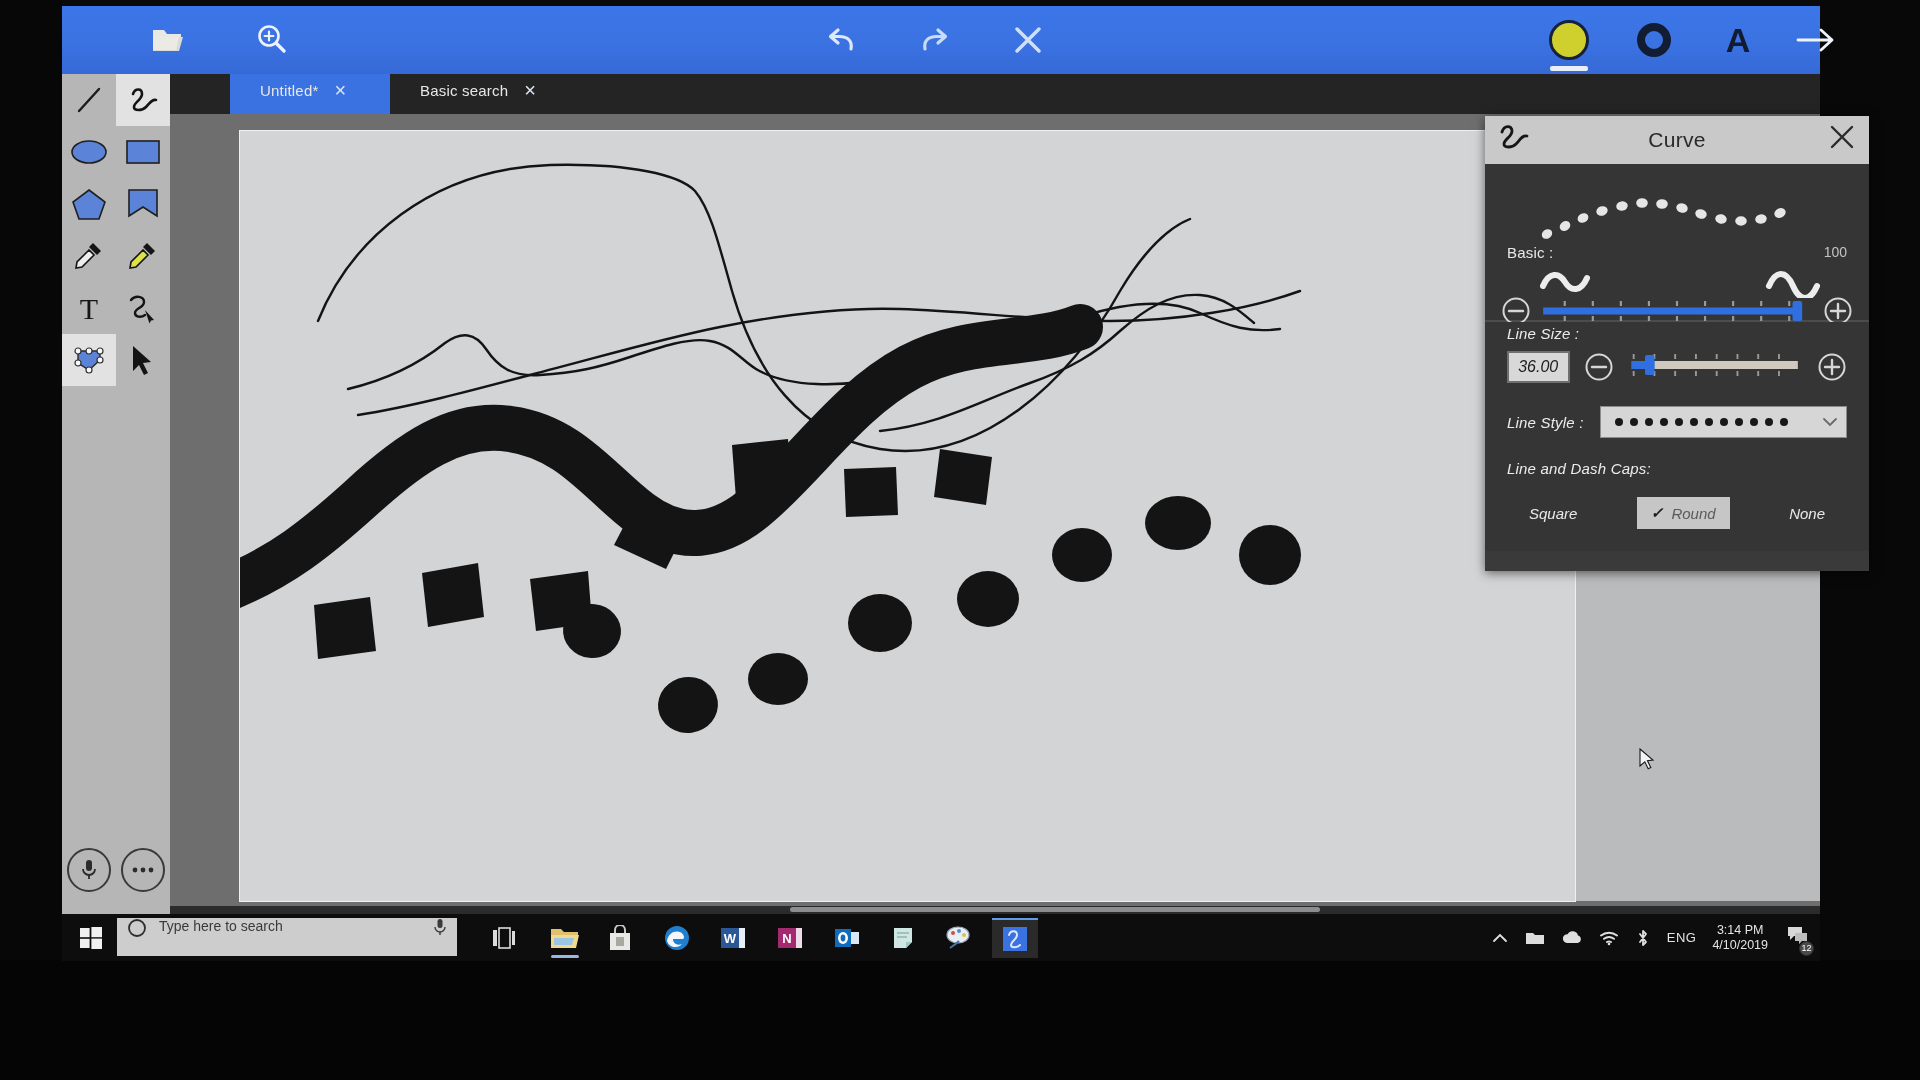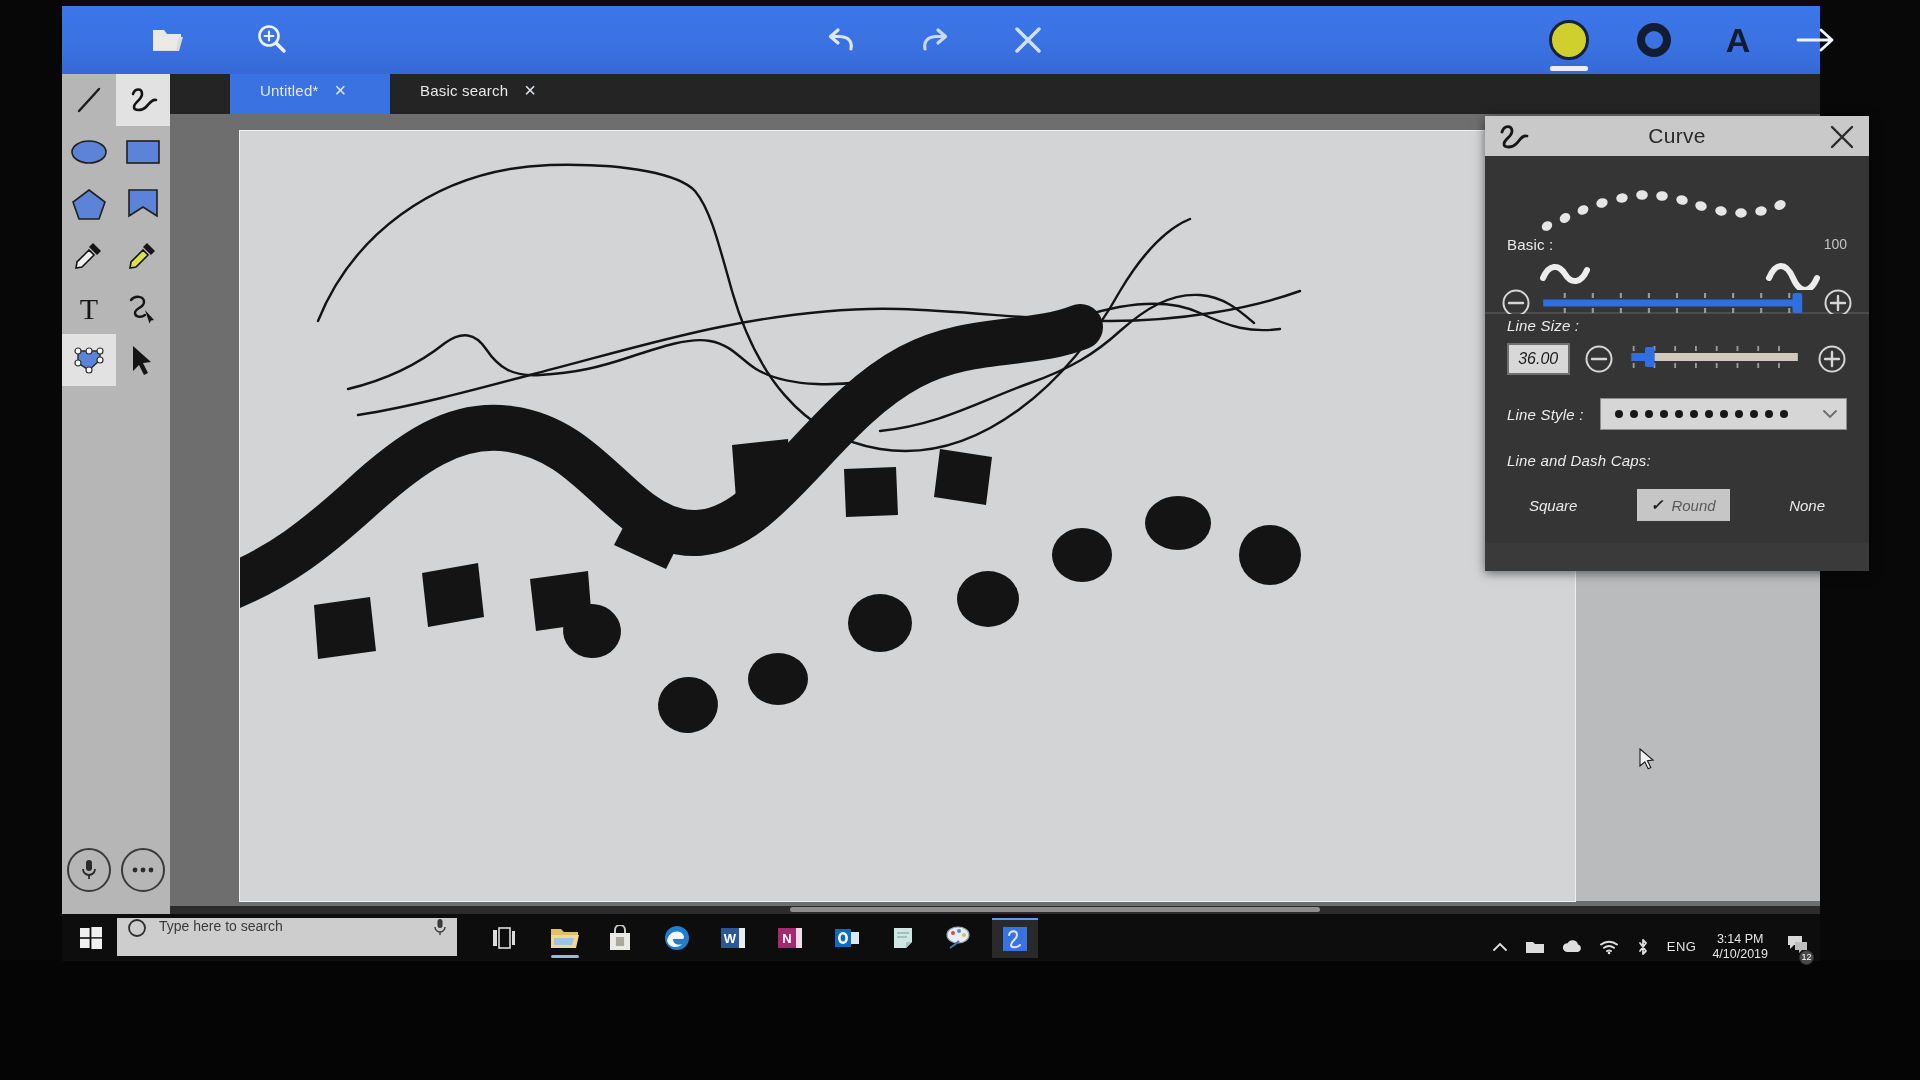--- a/index.html
+++ b/index.html
@@ -94,21 +94,21 @@
   
   #hscroll { position:absolute; left:108px; bottom:0; width:1650px; height:8px; background:#2b2b2b; }
   #hscroll .thumb { position:absolute; left:620px; top:1px; width:530px; height:5px; background:#8d8d8d; border-radius:3px; }
 
   
   #panel {
     position:absolute; left:1423px; top:110px; width:384px; height:455px;
     background:#3a3a3a; box-shadow:0 2px 10px rgba(0,0,0,.55);
   }
   #panel-head {
-    height:40px; background:#c9c9c9; position:relative;
+    height:48px; background:#c9c9c9; position:relative;
     display:flex; align-items:center; justify-content:center;
   }
   #panel-head .p-title { font-size:21px; color:#2a2a2a; letter-spacing:.3px; }
   #panel-head .p-ico { position:absolute; left:10px; top:4px; }
   #panel-head .p-close { position:absolute; right:14px; top:8px; cursor:pointer; }
 
   .sect { background:#353535; border-bottom:2px solid #4c4c4c; position:relative; }
   .sect.lower { border-bottom:none; }
 
   #smoothsect { height:158px; padding:0 22px; position:relative; }
@@ -152,21 +152,21 @@
   #startbtn { position:absolute; left:5px; top:5px; width:48px; height:38px; display:flex; align-items:center; justify-content:center; cursor:pointer; }
   #searchbox {
     position:absolute; left:55px; top:4px; width:340px; height:38px; background:#cdcdcd;
     display:flex; align-items:flex-start; gap:12px; padding:0 10px; cursor:text;
   }
   #searchbox .sb-txt { font-size:14px; color:#3a3a3a; flex:1 1 auto; }
   .tb-icon { position:absolute; top:4px; width:46px; height:40px; display:flex; align-items:center; justify-content:center; cursor:pointer; }
   .tb-icon .run-ul { position:absolute; bottom:0px; left:9px; width:28px; height:3px; background:#9ab7e0; border-radius:2px; }
   .tb-icon.active-app { background:#2a2a2a; border-top:2px solid #5f9bea; }
 
-  #tray { position:absolute; right:6px; top:9px; height:47px; display:flex; align-items:center; gap:16px; color:#e4e4e4; }
+  #tray { position:absolute; right:6px; top:0; height:47px; display:flex; align-items:center; gap:16px; color:#e4e4e4; }
   #tray .t-ic { cursor:pointer; display:flex; align-items:center; }
   #clock { text-align:center; font-size:12.5px; line-height:15px; cursor:pointer; }
   #lang { font-size:13px; letter-spacing:.5px; cursor:pointer; }
   #actioncenter { position:relative; cursor:pointer; margin-left:2px; margin-right:4px; }
   #actioncenter .badge {
     position:absolute; right:-4px; bottom:-5px; background:#4a4a4a; color:#fff;
     font-size:9px; border-radius:50%; width:15px; height:15px;
     display:flex; align-items:center; justify-content:center; border:1px solid #2b2b2b;
   }
 </style>

